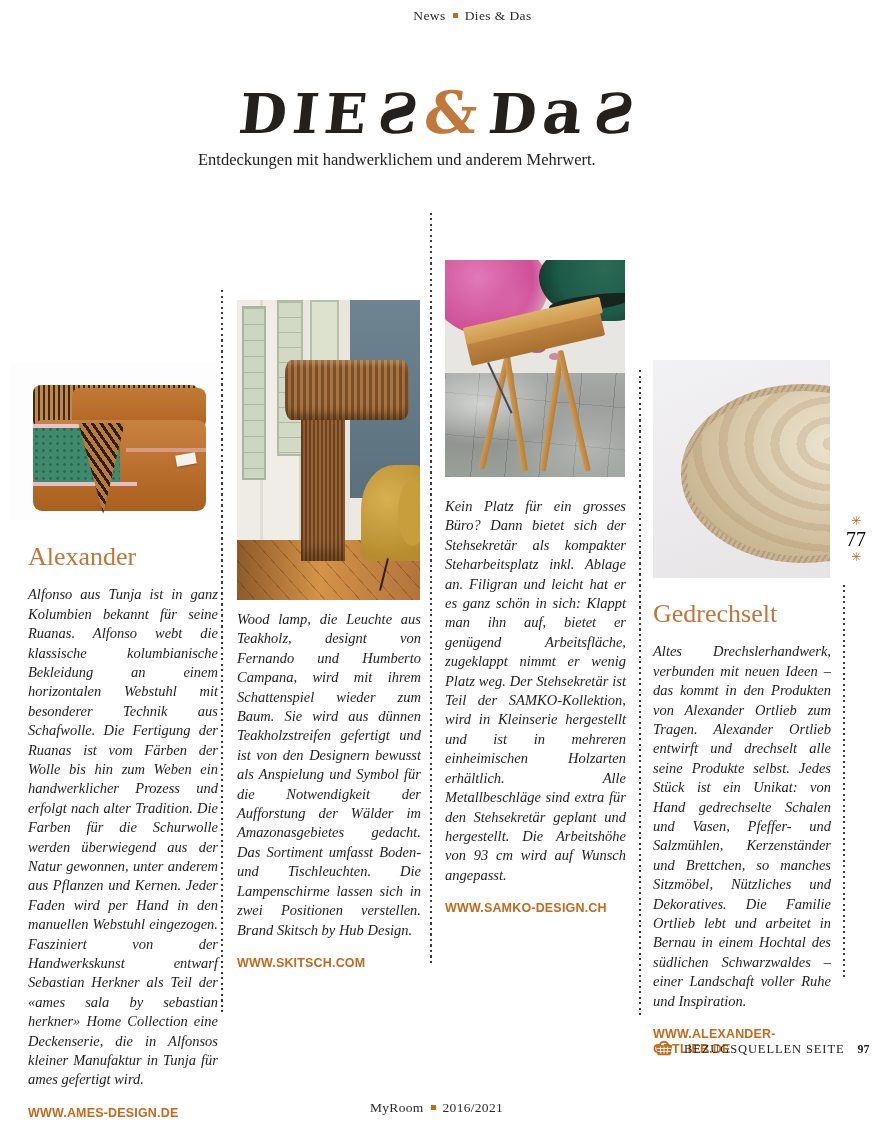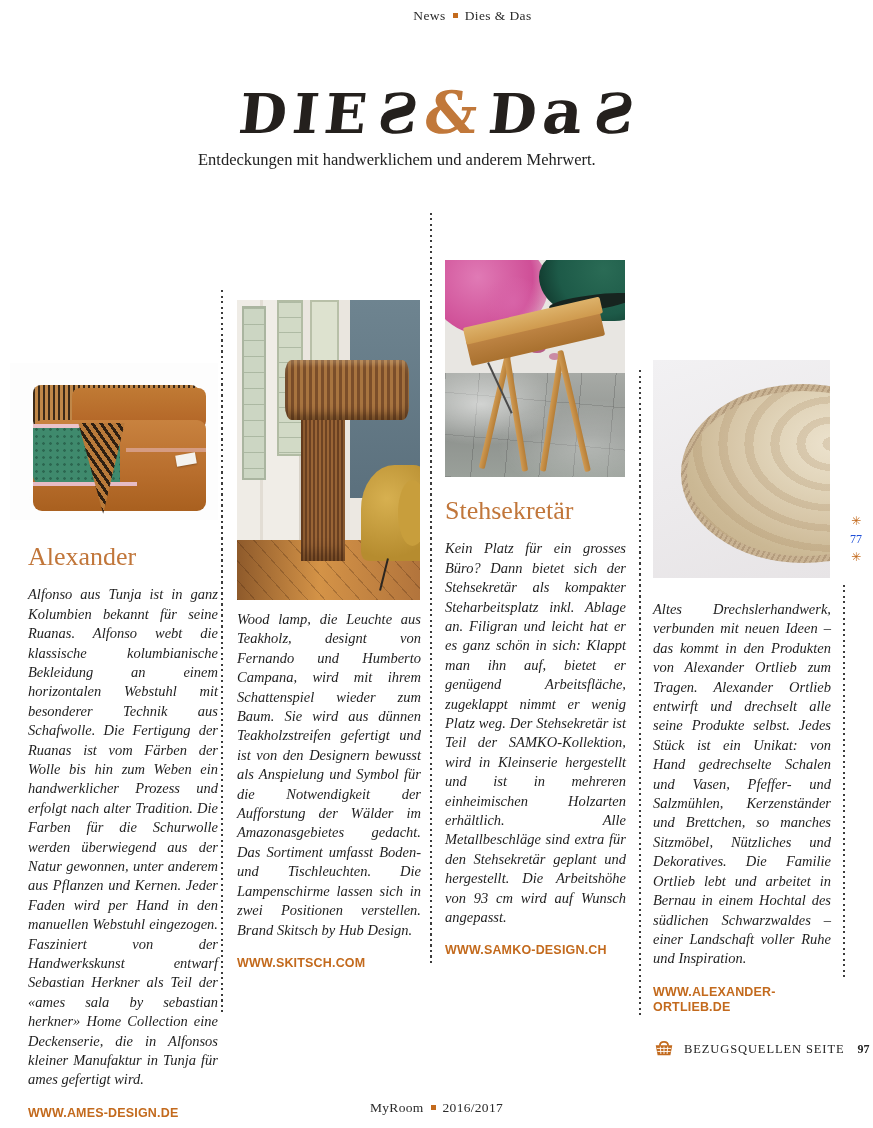--- a/index.html
+++ b/index.html
@@ -140,21 +140,21 @@
     background:repeating-linear-gradient(120deg,#b49c7d 0 2px,#c9b393 2px 5px);}
   #photo-bowl .inner{left:19%;top:14%;width:132%;height:76%;border-radius:50%;
     background:
       radial-gradient(ellipse at 62% 32%,#ece2cd 0%,#e0d3b8 30%,#d6c5a6 52%,#cbb894 72%,#c3ae8a 100%);}
   #photo-bowl .grain{left:19%;top:14%;width:132%;height:76%;border-radius:50%;
     background:repeating-radial-gradient(ellipse at 62% 32%,rgba(164,132,92,.22) 0 9px,transparent 9px 26px);}
   
   .page-marker{position:absolute;left:840px;top:514px;width:32px;text-align:center;}
   .page-marker .orn{display:block;color:#c36a1d;font-family:"DejaVu Sans",sans-serif;
     font-size:12px;line-height:14px;}
-  .page-marker .num{display:block;font-size:12px;line-height:22px;color:#1d4ed8;}
+  .page-marker .num{display:block;font-size:20px;line-height:22px;color:#000000;}
   
   .sources{position:absolute;left:653px;top:1038px;display:flex;align-items:flex-end;gap:9px;}
   .sources svg{display:block;}
   .sources .lbl{font-size:12.5px;letter-spacing:.9px;color:#242424;}
   .sources .pg{font-size:12px;font-weight:700;margin-left:4px;color:#242424;}
   
   .footer{position:absolute;top:1100px;left:0;width:100%;text-align:center;
     font-size:13.5px;color:#2a2a2a;letter-spacing:.3px;}
 </style>
 </head>
@@ -231,26 +231,26 @@
     <p>Alfonso aus Tunja ist in ganz Kolumbien bekannt für seine Ruanas. Alfonso webt die klassische kolumbianische Bekleidung an einem horizontalen Webstuhl mit besonderer Technik aus Schafwolle. Die Fertigung der Ruanas ist vom Färben der Wolle bis hin zum Weben ein handwerklicher Prozess und erfolgt nach alter Tradition. Die Farben für die Schurwolle werden überwiegend aus der Natur gewonnen, unter anderem aus Pflanzen und Kernen. Jeder Faden wird per Hand in den manuellen Webstuhl eingezogen. Fasziniert von der Handwerkskunst entwarf Sebastian Herkner als Teil der «ames sala by sebastian herkner» Home Collection eine Deckenserie, die in Alfonsos kleiner Manufaktur in Tunja für ames gefertigt wird.</p>
     <a href="#" class="url">WWW.AMES-DESIGN.DE</a>
   </div>
 
   <div class="col" style="left:237px;top:610px;width:184px;">
     <p>Wood lamp, die Leuchte aus Teakholz, designt von Fernando und Humberto Campana, wird mit ihrem Schattenspiel wieder zum Baum. Sie wird aus dünnen Teakholzstreifen gefertigt und ist von den Designern bewusst als Anspielung und Symbol für die Notwendigkeit der Aufforstung der Wälder im Amazonasgebietes gedacht. Das Sortiment umfasst Boden- und Tischleuchten. Die Lampenschirme lassen sich in zwei Positionen verstellen. Brand Skitsch by Hub Design.</p>
     <a href="#" class="url">WWW.SKITSCH.COM</a>
   </div>
 
   <div class="col" style="left:445px;top:497px;width:181px;">
-    <h2>Stehsekretär</h2>
     <p>Kein Platz für ein grosses Büro? Dann bietet sich der Stehsekretär als kompakter Steharbeitsplatz inkl. Ablage an. Filigran und leicht hat er es ganz schön in sich: Klappt man ihn auf, bietet er genügend Arbeitsfläche, zugeklappt nimmt er wenig Platz weg. Der Stehsekretär ist Teil der SAMKO-Kollektion, wird in Kleinserie hergestellt und ist in mehreren einheimischen Holzarten erhältlich. Alle Metallbeschläge sind extra für den Stehsekretär geplant und hergestellt. Die Arbeitshöhe von 93 cm wird auf Wunsch angepasst.</p>
     <a href="#" class="url">WWW.SAMKO-DESIGN.CH</a>
   </div>
 
   <div class="col" style="left:653px;top:600px;width:178px;">
+    <h2>Gedrechselt</h2>
     <p>Altes Drechslerhandwerk, verbunden mit neuen Ideen – das kommt in den Produkten von Alexander Ortlieb zum Tragen. Alexander Ortlieb entwirft und drechselt alle seine Produkte selbst. Jedes Stück ist ein Unikat: von Hand gedrechselte Schalen und Vasen, Pfeffer- und Salzmühlen, Kerzenständer und Brettchen, so manches Sitzmöbel, Nützliches und Dekoratives. Die Familie Ortlieb lebt und arbeitet in Bernau in einem Hochtal des südlichen Schwarzwaldes – einer Landschaft voller Ruhe und Inspiration.</p>
     <a href="#" class="url">WWW.ALEXANDER-ORTLIEB.DE</a>
   </div>
 
   <div class="page-marker">
     <span class="orn">✳</span>
     <span class="num">77</span>
     <span class="orn">✳</span>
   </div>
 
@@ -260,16 +260,16 @@
         <path d="M7.5 8 C7.5 2.5 16.5 2.5 16.5 8" fill="none" stroke="#c26a1e" stroke-width="2"></path>
         <path d="M3 7.5 L21 7.5 L19 18.5 L5 18.5 Z" fill="#c26a1e"></path>
         <path d="M8 9 L8.6 17 M12 9 L12 17 M16 9 L15.4 17 M4.2 11 L19.8 11 M4.8 14.3 L19.2 14.3" stroke="#ffffff" stroke-width="1"></path>
       </svg>
     </span>
     <span class="lbl">BEZUGSQUELLEN SEITE</span>
     <span class="pg">97</span>
   </div>
 
   <div class="footer">
-    <span>MyRoom</span><span class="sq-bullet"></span><span>2016/2017</span>
+    <span>MyRoom</span><span class="sq-bullet"></span><span>2016/2021</span>
   </div>
 
 </div>
 
 </body></html>

